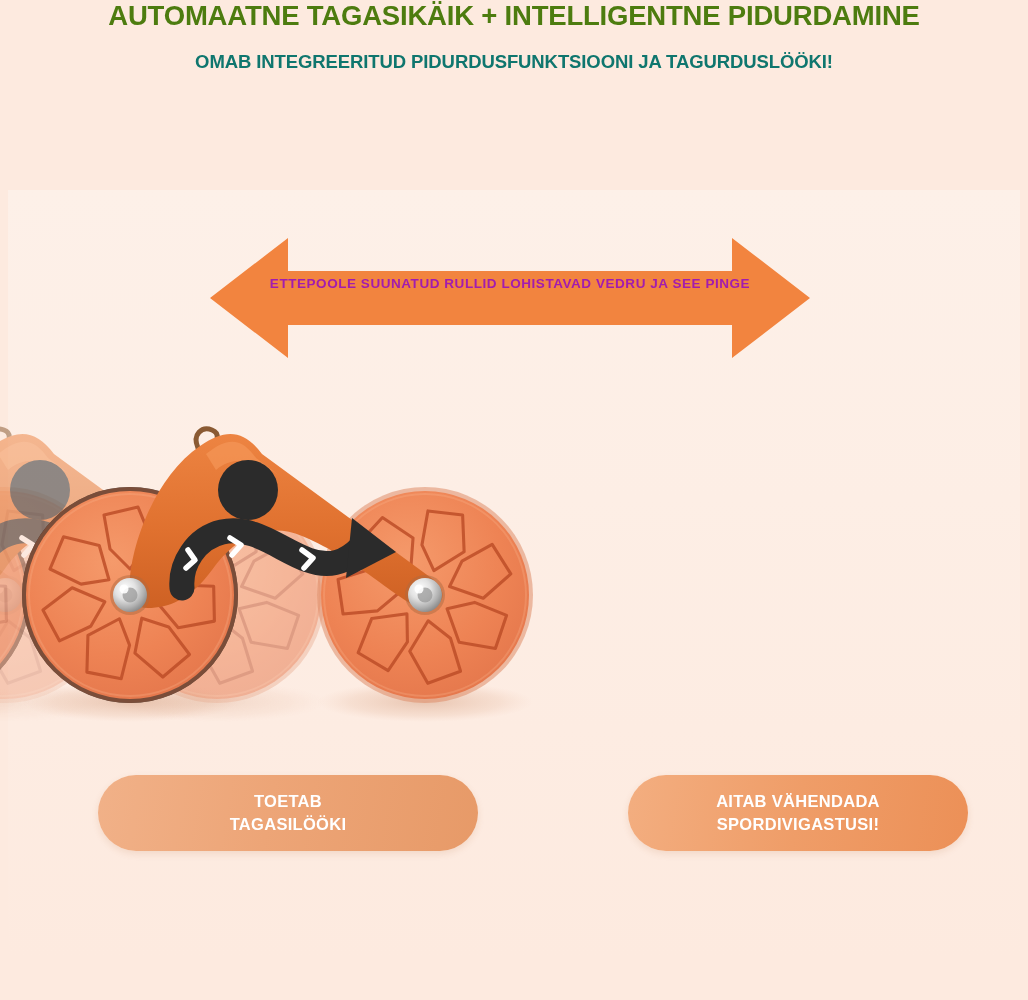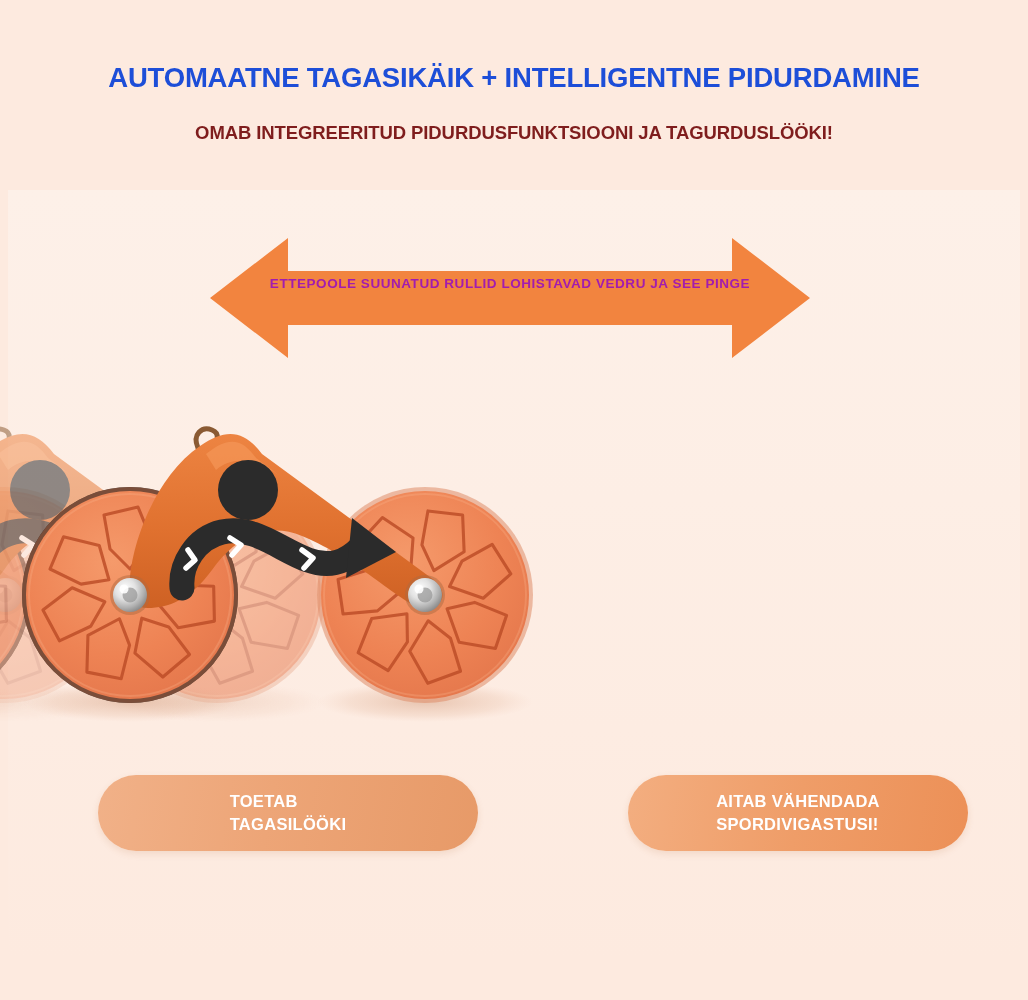--- a/index.html
+++ b/index.html
@@ -33,34 +33,33 @@
 
   
   .header {
     position: absolute;
     left: 0;
     top: 0;
     width: 1028px;
     text-align: center;
   }
   .title {
-    margin-top: 62px;
     font-size: 27.5px;
     font-weight: 700;
     letter-spacing: -0.2px;
-    color: #1d4ed8;
+    color: #4d7c0f;
     white-space: nowrap;
     line-height: 1.15;
   }
   .subtitle {
-    margin-top: 28px;
+    margin-top: 19px;
     font-size: 18.5px;
     font-weight: 700;
     letter-spacing: -0.1px;
-    color: #7f1d1d;
+    color: #0f766e;
     white-space: nowrap;
   }
 
   
   .arrow-wrap {
     position: absolute;
     left: 210px;
     top: 228px;
     width: 600px;
     height: 140px;
@@ -105,20 +104,21 @@
     height: 76px;
     border-radius: 38px;
     display: flex;
     align-items: center;
     justify-content: center;
     color: #ffffff;
     font-size: 16.5px;
     font-weight: 600;
     letter-spacing: 0.3px;
     line-height: 1.42;
+    text-align: center;
     box-shadow: 0 3px 7px rgba(170,90,40,0.13);
   }
   .pill-1 {
     left: 0;     width: 380px;
     background: linear-gradient(100deg,#f1b188 0%, #eda577 45%, #e79a68 100%);
     z-index: 1;
   }
   .pill-2 {
     left: 262px; width: 400px;
     background: linear-gradient(100deg,#f4b78e 0%, #f2ab7c 45%, #ef9f6c 100%);

